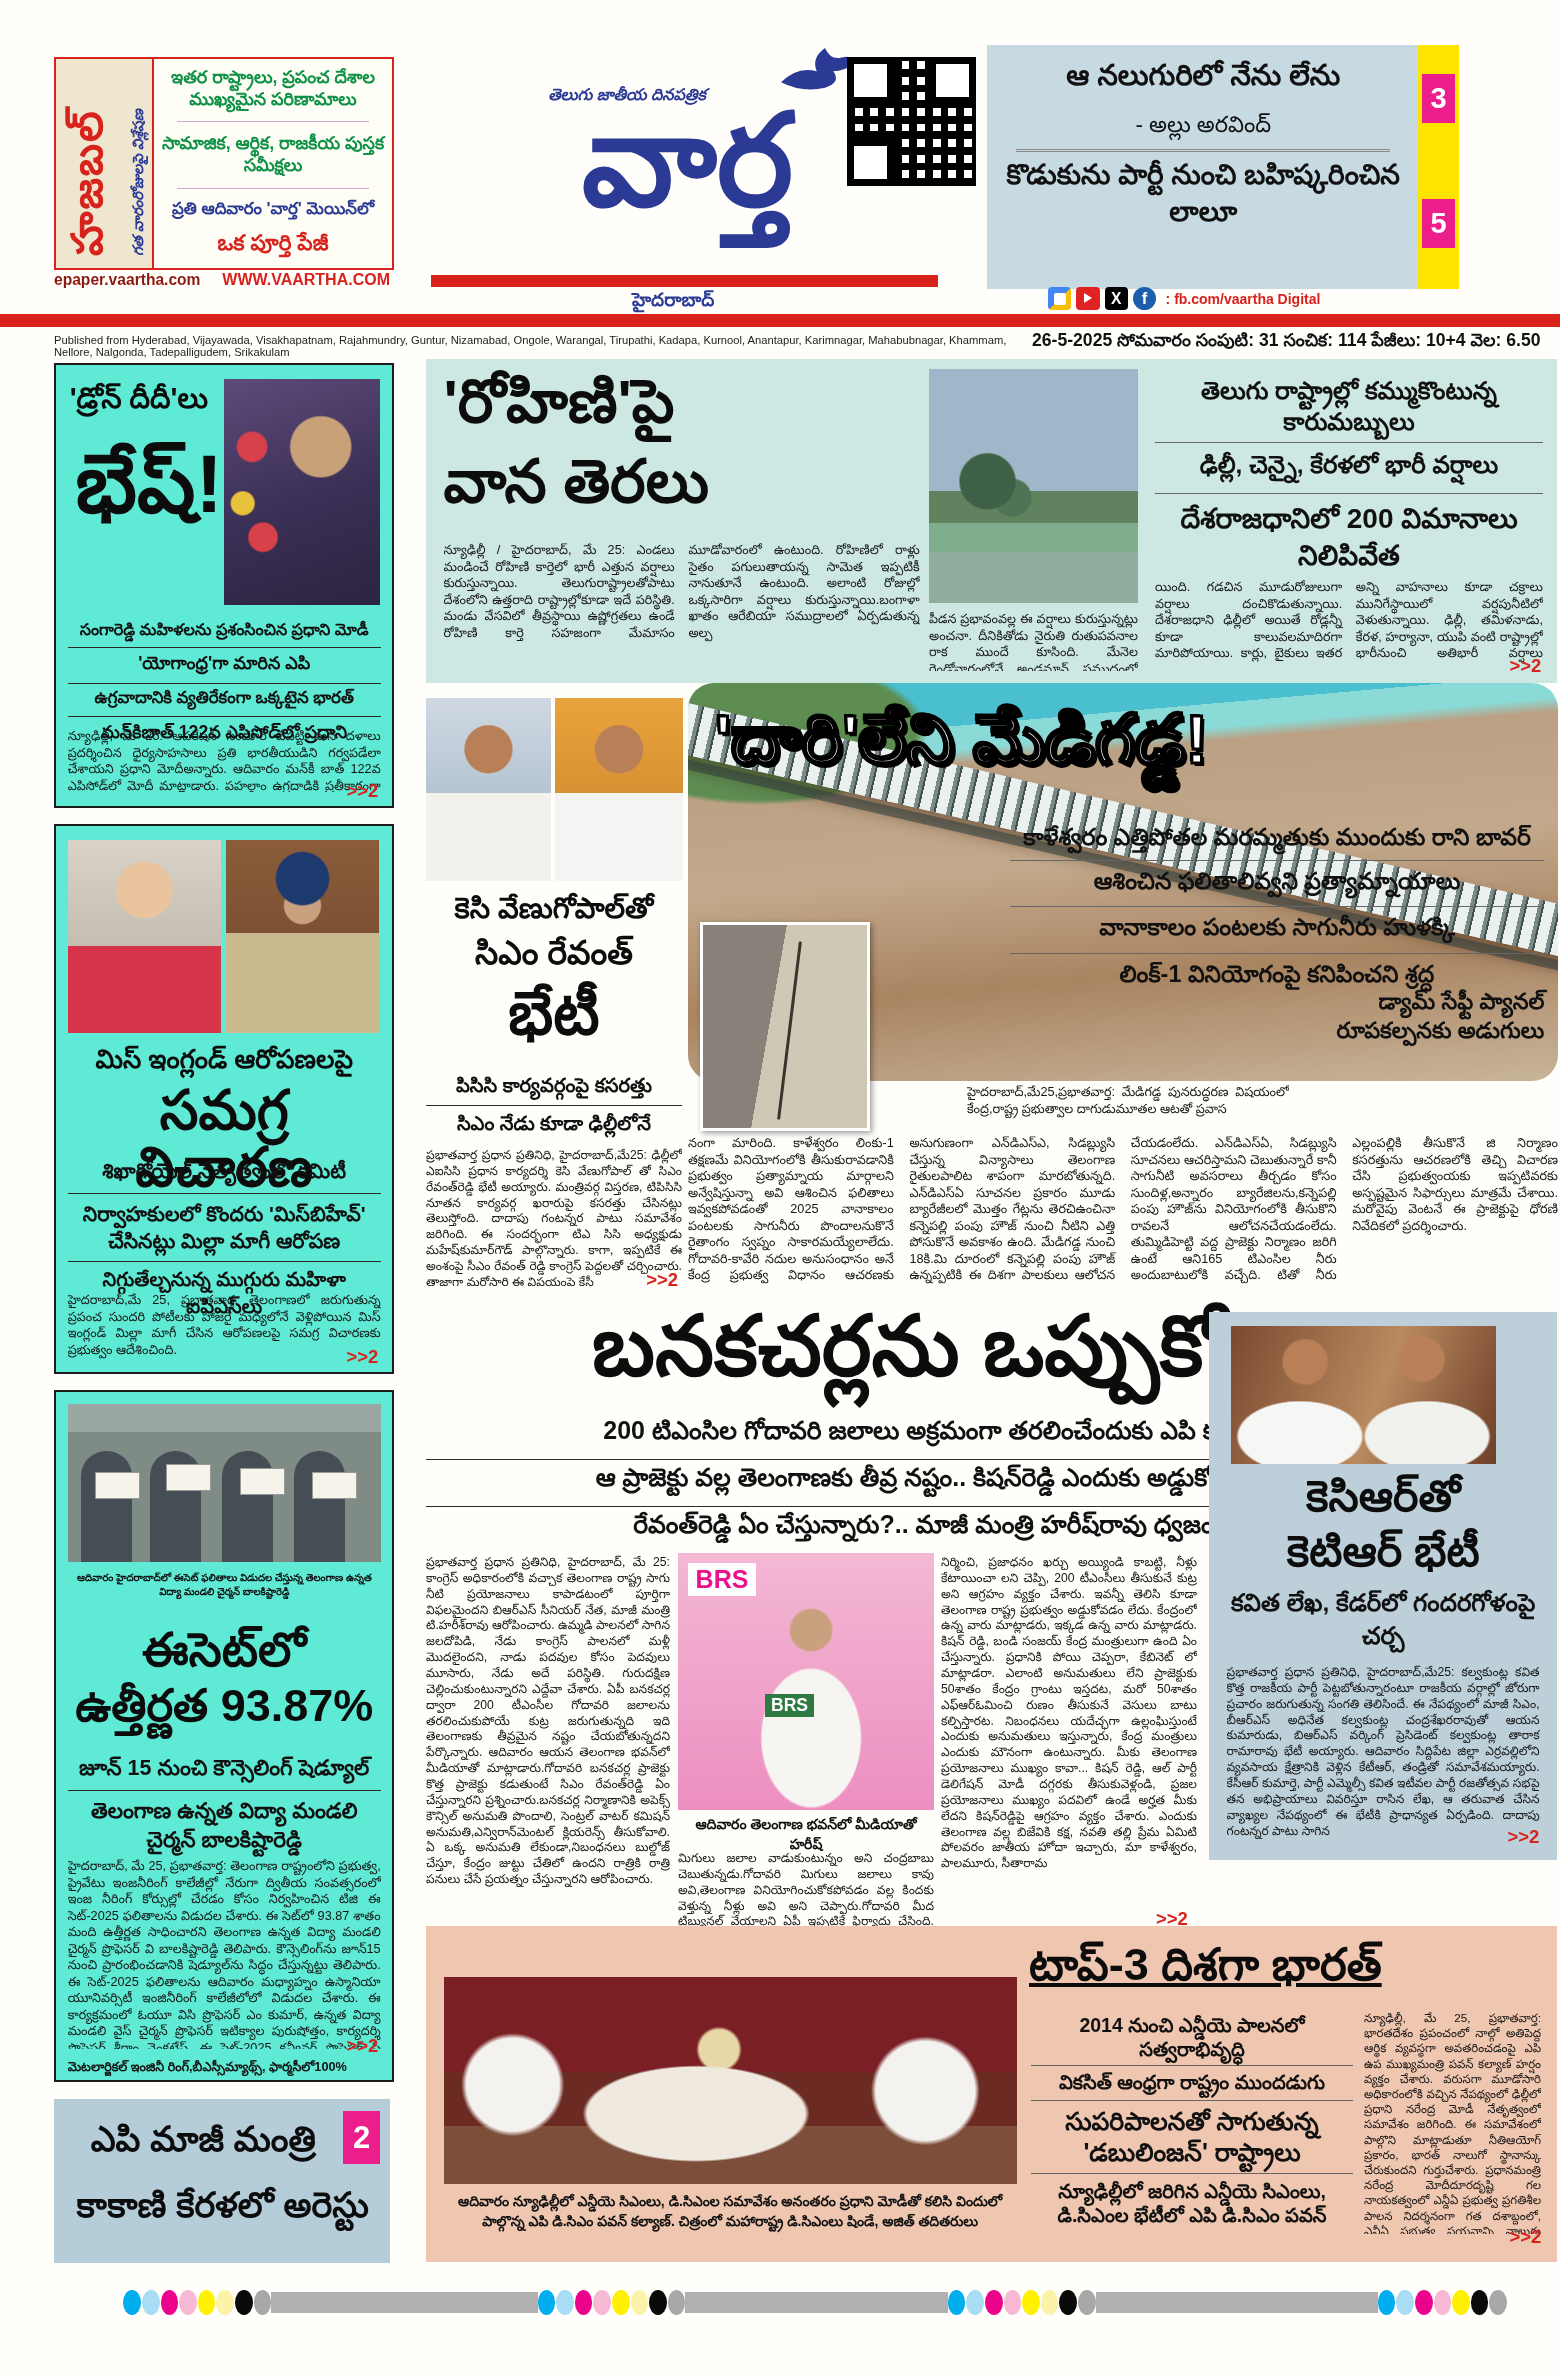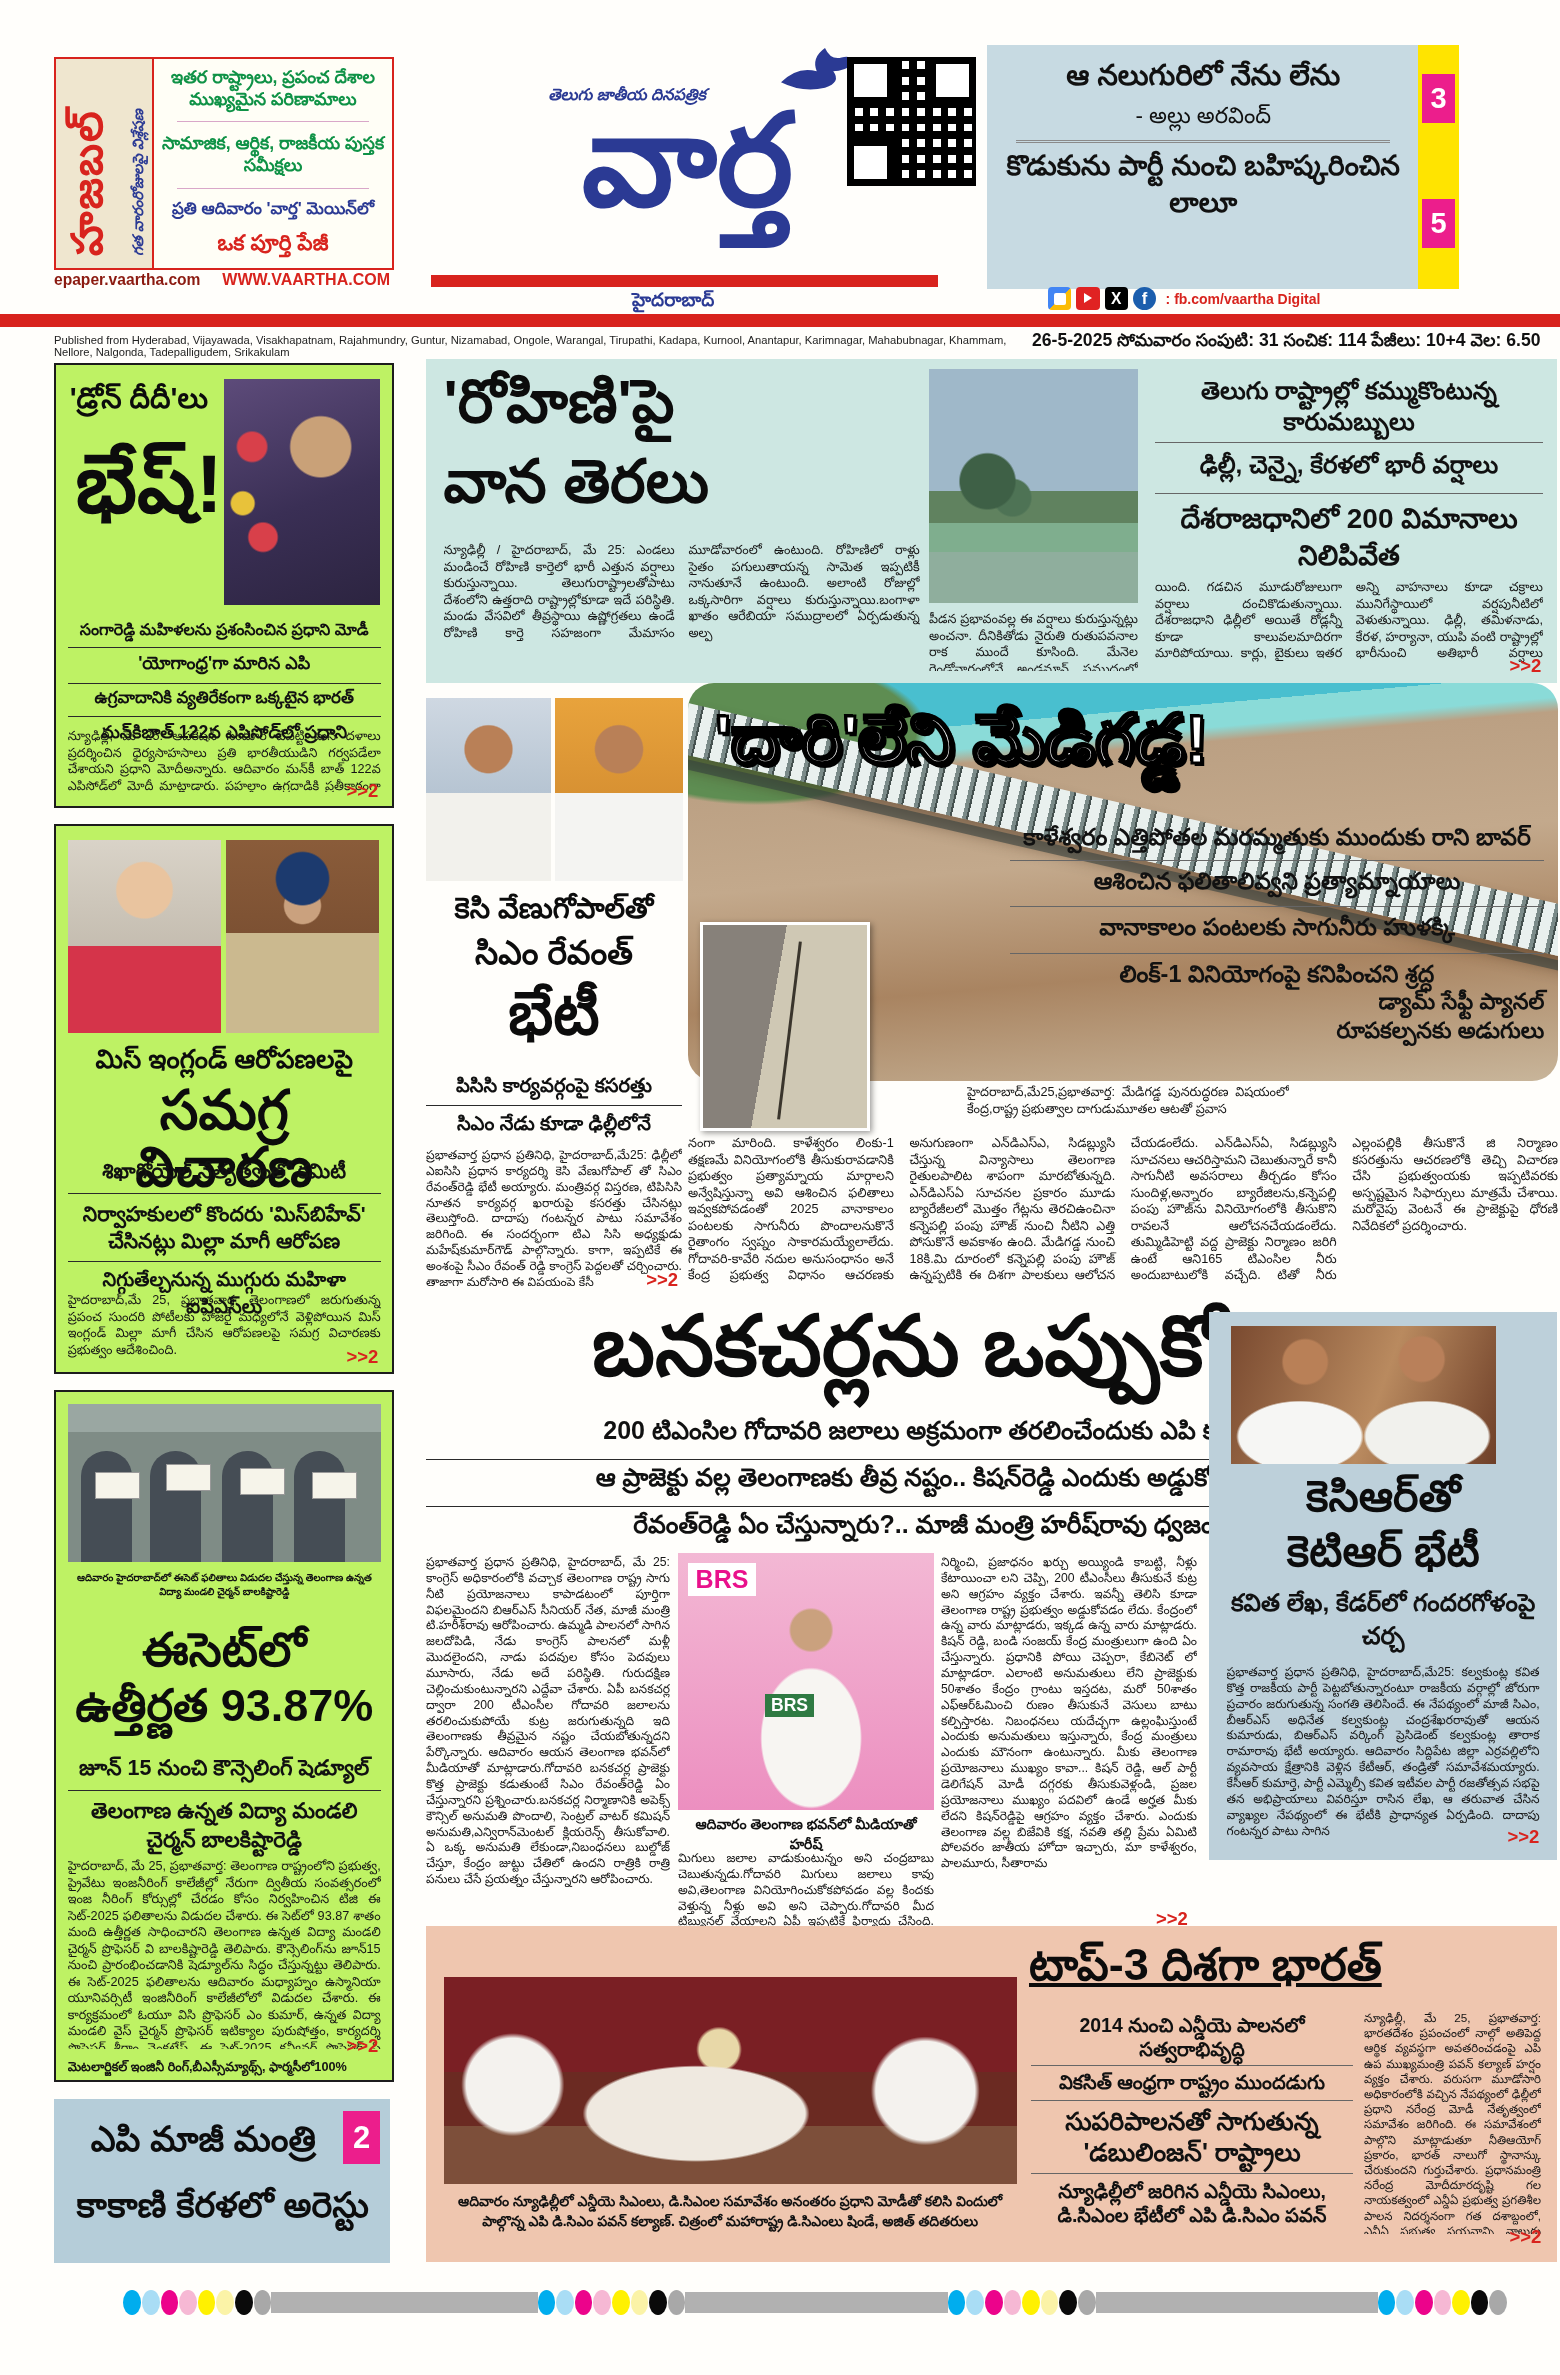--- a/index.html
+++ b/index.html
@@ -6,21 +6,21 @@
   #page{position:relative;width:1560px;height:2376px;margin:0 auto;background:#fffefb;overflow:hidden;color:#111;}
   .abs{position:absolute;}
   .b{font-weight:bold;}
   .c{text-align:center;}
   .r{text-align:right;}
   .red{color:#d8231d;}
   .blue{color:#2b3a94;}
   .green{color:#0f9246;}
   .body-txt{font-size:12.7px;line-height:1.3;color:#141414;overflow:hidden;text-align:justify;}
   .more{color:#d8231d;font-weight:bold;font-size:18.5px;white-space:nowrap;}
-  .nbox{border:2px solid #1c1c1c;background:#bef264;}
+  .nbox{border:2px solid #1c1c1c;background:#5eead4;}
   .rule{border-bottom:1.5px solid #2a2a2a;}
   .grule{border-bottom:1.5px solid #666;}
   .hl{color:#0c0c0c;font-weight:bold;line-height:1.04;}
   .ph{overflow:hidden;}
   .badge{background:#ec1e8c;color:#fff;font-weight:bold;text-align:center;}
   
   .adbox{border:2.9px solid #d8231d;display:flex;background:#fffef6;}
   .adbrand{width:96px;background:#efe6cf;border-right:2.9px solid #d8231d;position:relative;overflow:hidden;}
   .adbrand .vtxt{position:absolute;left:2px;top:3.9px;height:193px;writing-mode:vertical-rl;transform:rotate(180deg);font-size:43px;font-weight:bold;color:#d8231d;letter-spacing:2px;}
   .adbrand .vsub{position:absolute;right:3.9px;top:5.9px;height:191px;writing-mode:vertical-rl;transform:rotate(180deg);font-size:14.6px;font-style:italic;font-weight:bold;color:#2b3a94;}
@@ -116,21 +116,21 @@
     <div class="eye" style="right:0;top:0;"></div>
     <div class="eye" style="left:0;bottom:0;"></div>
   </div>
 
   <div class="abs teaser" style="left:987px;top:45px;width:472px;height:244px;">
     <div class="ystrip"></div>
     <div class="badge" style="position:absolute;right:3.9px;top:29px;width:33px;height:49px;font-size:29px;line-height:49px;">3</div>
     <div class="badge" style="position:absolute;right:3.9px;top:154px;width:33px;height:49px;font-size:29px;line-height:49px;">5</div>
     <div style="padding:13.7px 55px 0 15.6px;">
       <div class="c b" style="font-size:29px;">ఆ నలుగురిలో నేను లేను</div>
-      <div class="c" style="font-size:22.4px;margin-top:4px;">- అల్లు అరవింద్</div>
+      <div class="c" style="font-size:22.4px;margin-top:13px;">- అల్లు అరవింద్</div>
       <div class="drule"></div>
       <div class="c b" style="font-size:28px;line-height:1.3;">కొడుకును పార్టీ నుంచి బహిష్కరించిన లాలూ</div>
     </div>
   </div>
 
   <div class="abs" style="left:1048px;top:287px;white-space:nowrap;">
     <span class="sicon gn"></span><span class="sicon yt"></span><span class="sicon xi">X</span><span class="sicon fb">f</span>
     <span class="b red" style="font-size:14px;vertical-align:middle;">: fb.com/vaartha Digital</span>
   </div>
 

